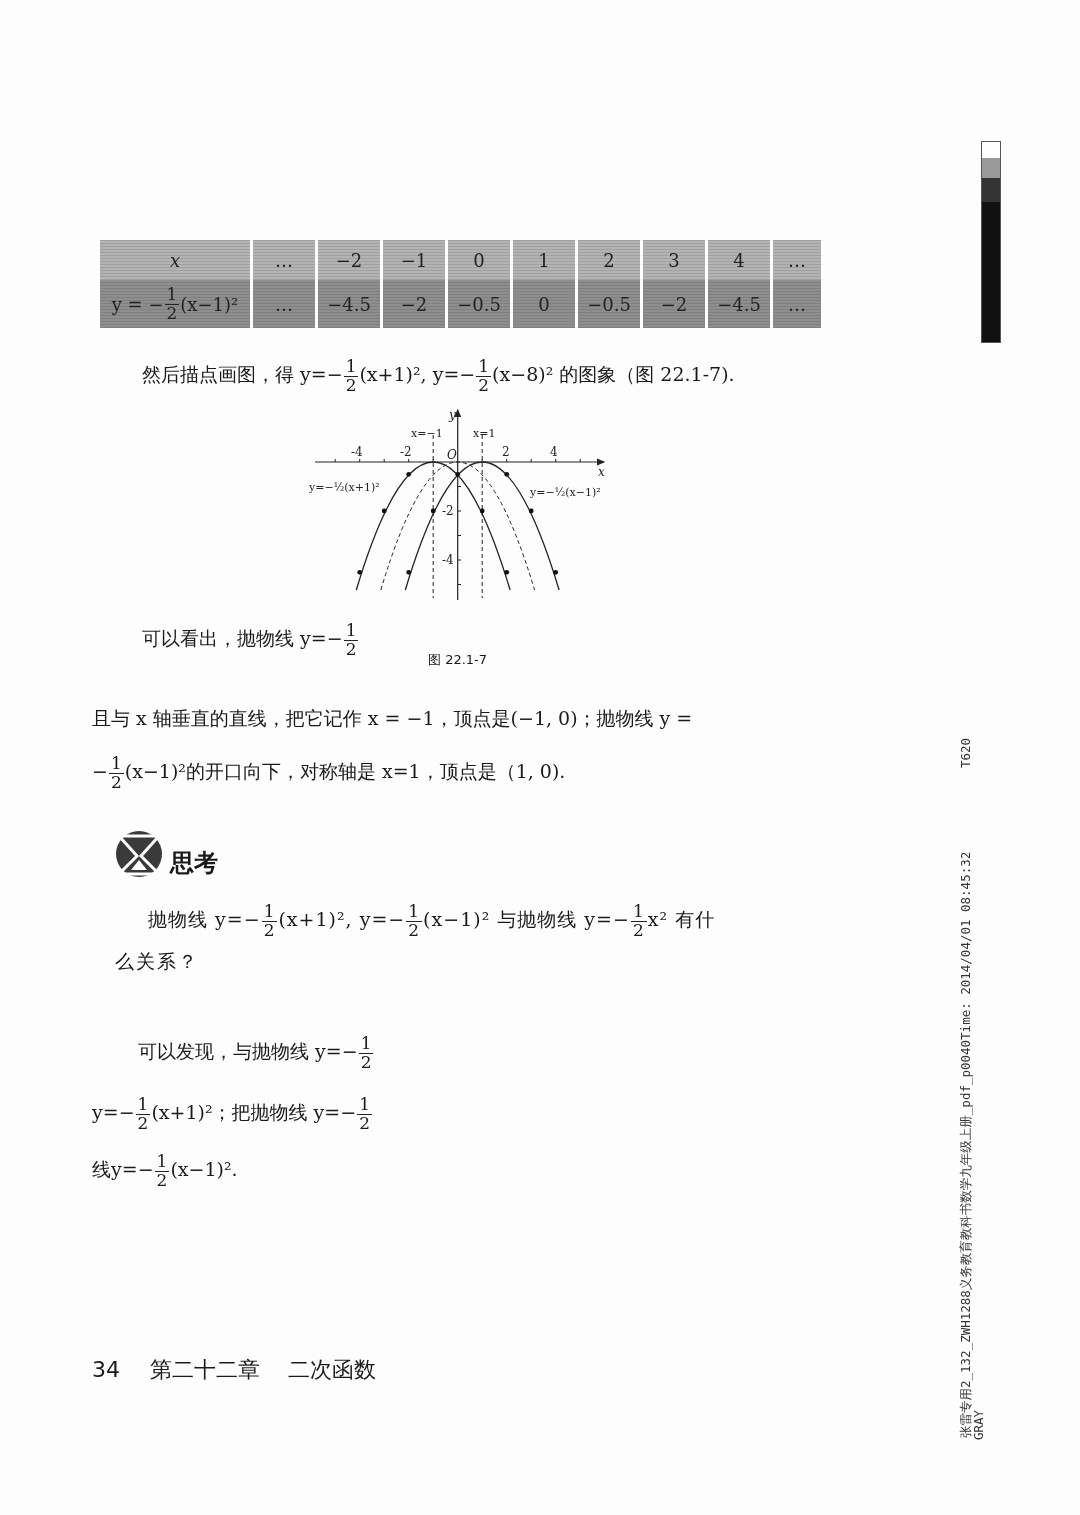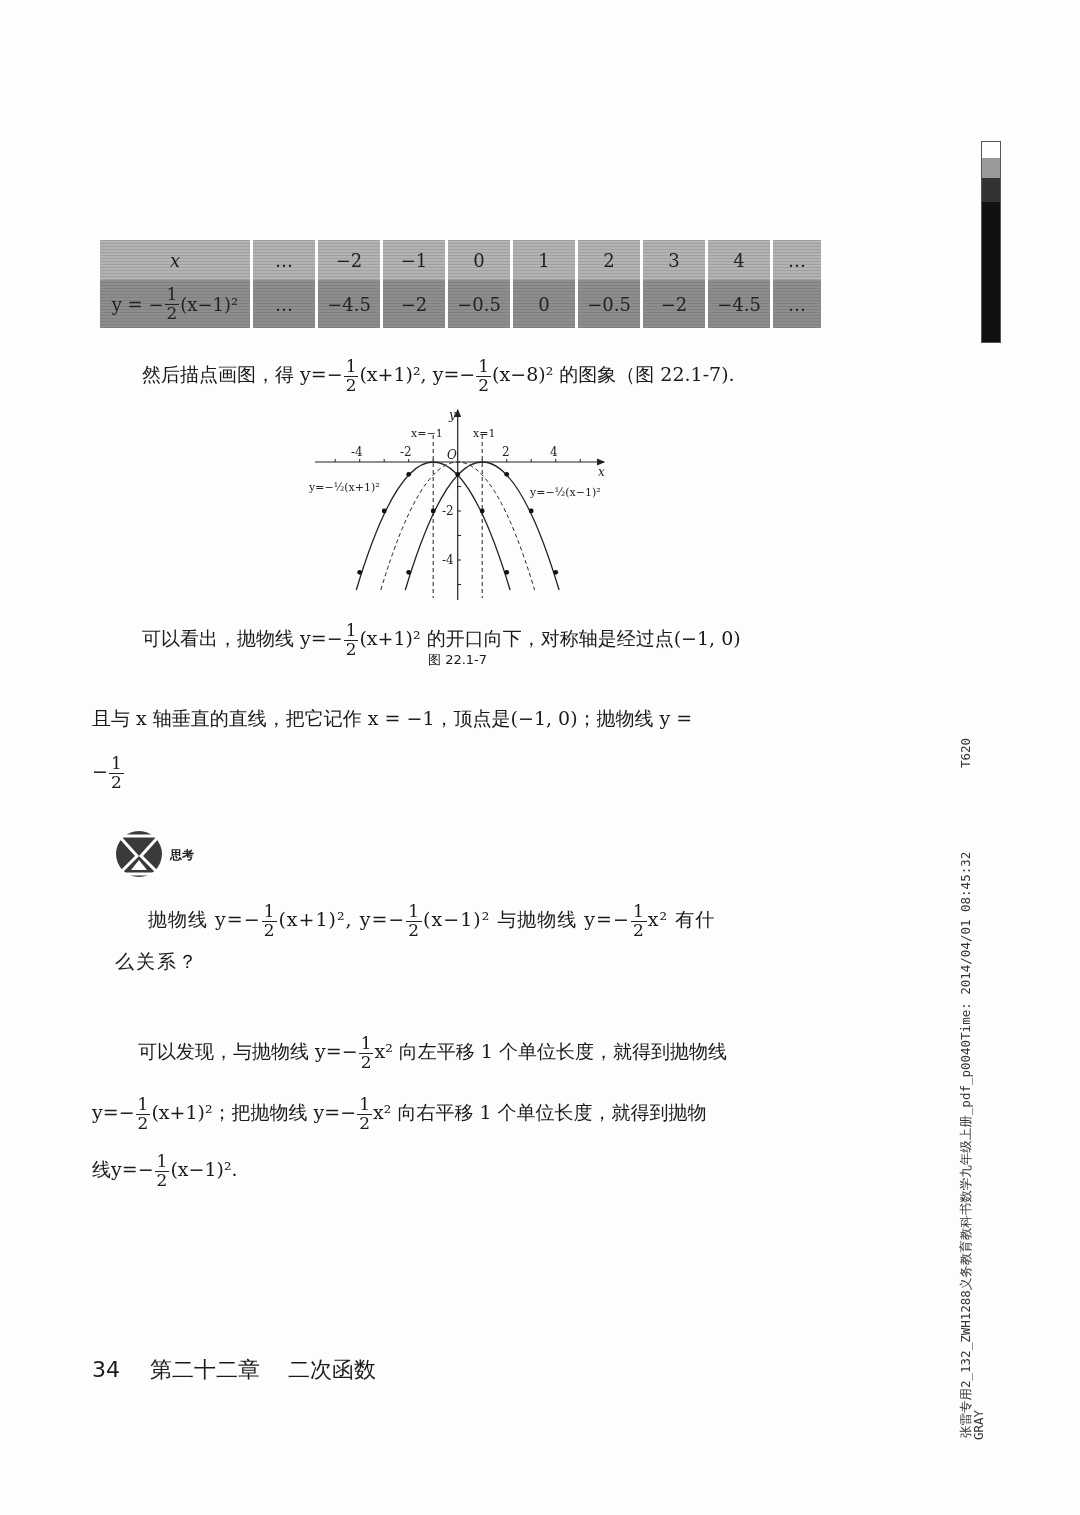--- a/index.html
+++ b/index.html
@@ -14,21 +14,21 @@
   
   .tbl { position:absolute; left:100px; top:240px; width:730px; height:88px; display:flex; gap:3px; }
   .col { display:flex; flex-direction:column; gap:0; }
   .cell { display:flex; align-items:center; justify-content:center; font-size:18px; color:#222;
           background-image:repeating-linear-gradient(0deg, rgba(0,0,0,0.10) 0 1px, transparent 1px 3px); }
   .cell.top { height:40px; background-color:#b3b3b3; }
   .cell.bot { height:48px; background-color:#8e8e8e; }
   .side-bar { position:absolute; left:981px; top:141px; width:18px; height:200px; border:1px solid #555;
               background:linear-gradient(#fff 0 16px, #999 16px 36px, #333 36px 60px, #111 60px); }
   .vtext { position:absolute; transform-origin:left top; transform:rotate(-90deg); font-family:"DejaVu Sans Mono","Liberation Mono",monospace; font-size:12.5px; color:#333; white-space:nowrap; }
-  .think-title { position:absolute; left:170px; top:847px; font-family:"DejaVu Sans","Liberation Sans",sans-serif; font-weight:bold; font-size:12px; }
+  .think-title { position:absolute; left:170px; top:847px; font-family:"DejaVu Sans","Liberation Sans",sans-serif; font-weight:bold; font-size:24px; }
   .footer { position:absolute; left:92px; top:1355px; font-family:"DejaVu Sans","Liberation Sans",sans-serif; font-size:22px; }
   .caption { position:absolute; left:428px; top:611px; font-size:13px; font-family:"DejaVu Sans","Liberation Sans",sans-serif;margin-top:40px; }
 </style>
 </head>
 <body>
 
 <div class="tbl">
   <div class="col" style="width:150px">
     <div class="cell top">
         <i class="v">x</i>
@@ -145,43 +145,43 @@
     <text x="449" y="419" font-style="italic">y</text>
     <text x="411" y="437" font-size="11">x=−1</text>
     <text x="473" y="437" font-size="11">x=1</text>
     <text x="309" y="491" font-size="11">y=−½(x+1)²</text>
     <text x="530" y="496" font-size="11">y=−½(x−1)²</text>
   </g>
 </svg>
 <div class="caption">图 22.1-7</div>
 
 <div class="para" style="left:142px; top:622px">
-  <span>可以看出，抛物线 y=−</span><span class="frac"><span class="num">1</span><span class="den">2</span></span><span>(x+1)² 的开口向下，对称轴是经过点(−1, 0)</span>
+  <span>可以看出，抛物线 y=−</span><span class="frac"><span class="num">1</span><span class="den">2</span></span>
 </div>
 <div class="para" style="left:92px; top:709px">且与 x 轴垂直的直线，把它记作 x = −1，顶点是(−1, 0)；抛物线 y =</div>
 <div class="para" style="left:92px; top:755px">
-  <span>−</span><span class="frac"><span class="num">1</span><span class="den">2</span></span>
+  <span>−</span><span class="frac"><span class="num">1</span><span class="den">2</span></span><span>(x−1)²的开口向下，对称轴是 x=1，顶点是（1, 0).</span>
 </div>
 
 <svg class="abs" style="left:115px; top:830px" width="48" height="48" viewBox="0 0 48 48">
   <circle cx="24" cy="24" r="23" fill="#3a3a3a"></circle>
   <path d="M4,6 L44,6 L26,26 L44,44 L4,44 L22,26 Z" fill="none" stroke="#fff" stroke-width="3"></path>
   <path d="M16,40 L24,30 L32,40 Z" fill="#fff"></path>
 </svg>
 <div class="think-title">思考</div>
 <div class="para" style="left:148px; top:903px; letter-spacing:1px">
   <span>抛物线 y=−</span><span class="frac"><span class="num">1</span><span class="den">2</span></span><span>(x+1)², y=−</span><span class="frac"><span class="num">1</span><span class="den">2</span></span><span>(x−1)² 与抛物线 y=−</span><span class="frac"><span class="num">1</span><span class="den">2</span></span><span>x² 有什</span>
 </div>
 <div class="para" style="left:115px; top:952px; letter-spacing:2px">么关系？</div>
 
 <div class="para" style="left:138px; top:1035px">
-  <span>可以发现，与抛物线 y=−</span><span class="frac"><span class="num">1</span><span class="den">2</span></span><span>x² 向左平移 1 个单位长度，就得到抛物线</span>
+  <span>可以发现，与抛物线 y=−</span><span class="frac"><span class="num">1</span><span class="den">2</span></span>
 </div>
 <div class="para" style="left:92px; top:1096px">
-  <span>y=−</span><span class="frac"><span class="num">1</span><span class="den">2</span></span><span>(x+1)²；把抛物线 y=−</span><span class="frac"><span class="num">1</span><span class="den">2</span></span><span>x² 向右平移 1 个单位长度，就得到抛物</span>
+  <span>y=−</span><span class="frac"><span class="num">1</span><span class="den">2</span></span><span>(x+1)²；把抛物线 y=−</span><span class="frac"><span class="num">1</span><span class="den">2</span></span>
 </div>
 <div class="para" style="left:92px; top:1153px">
   <span>线y=−</span><span class="frac"><span class="num">1</span><span class="den">2</span></span><span>(x−1)².</span>
 </div>
 
 <div class="footer">
   <span>34</span>
   <span style="display:inline-block;width:16px"></span>
   <span>第二十二章</span>
   <span style="display:inline-block;width:14px"></span>

